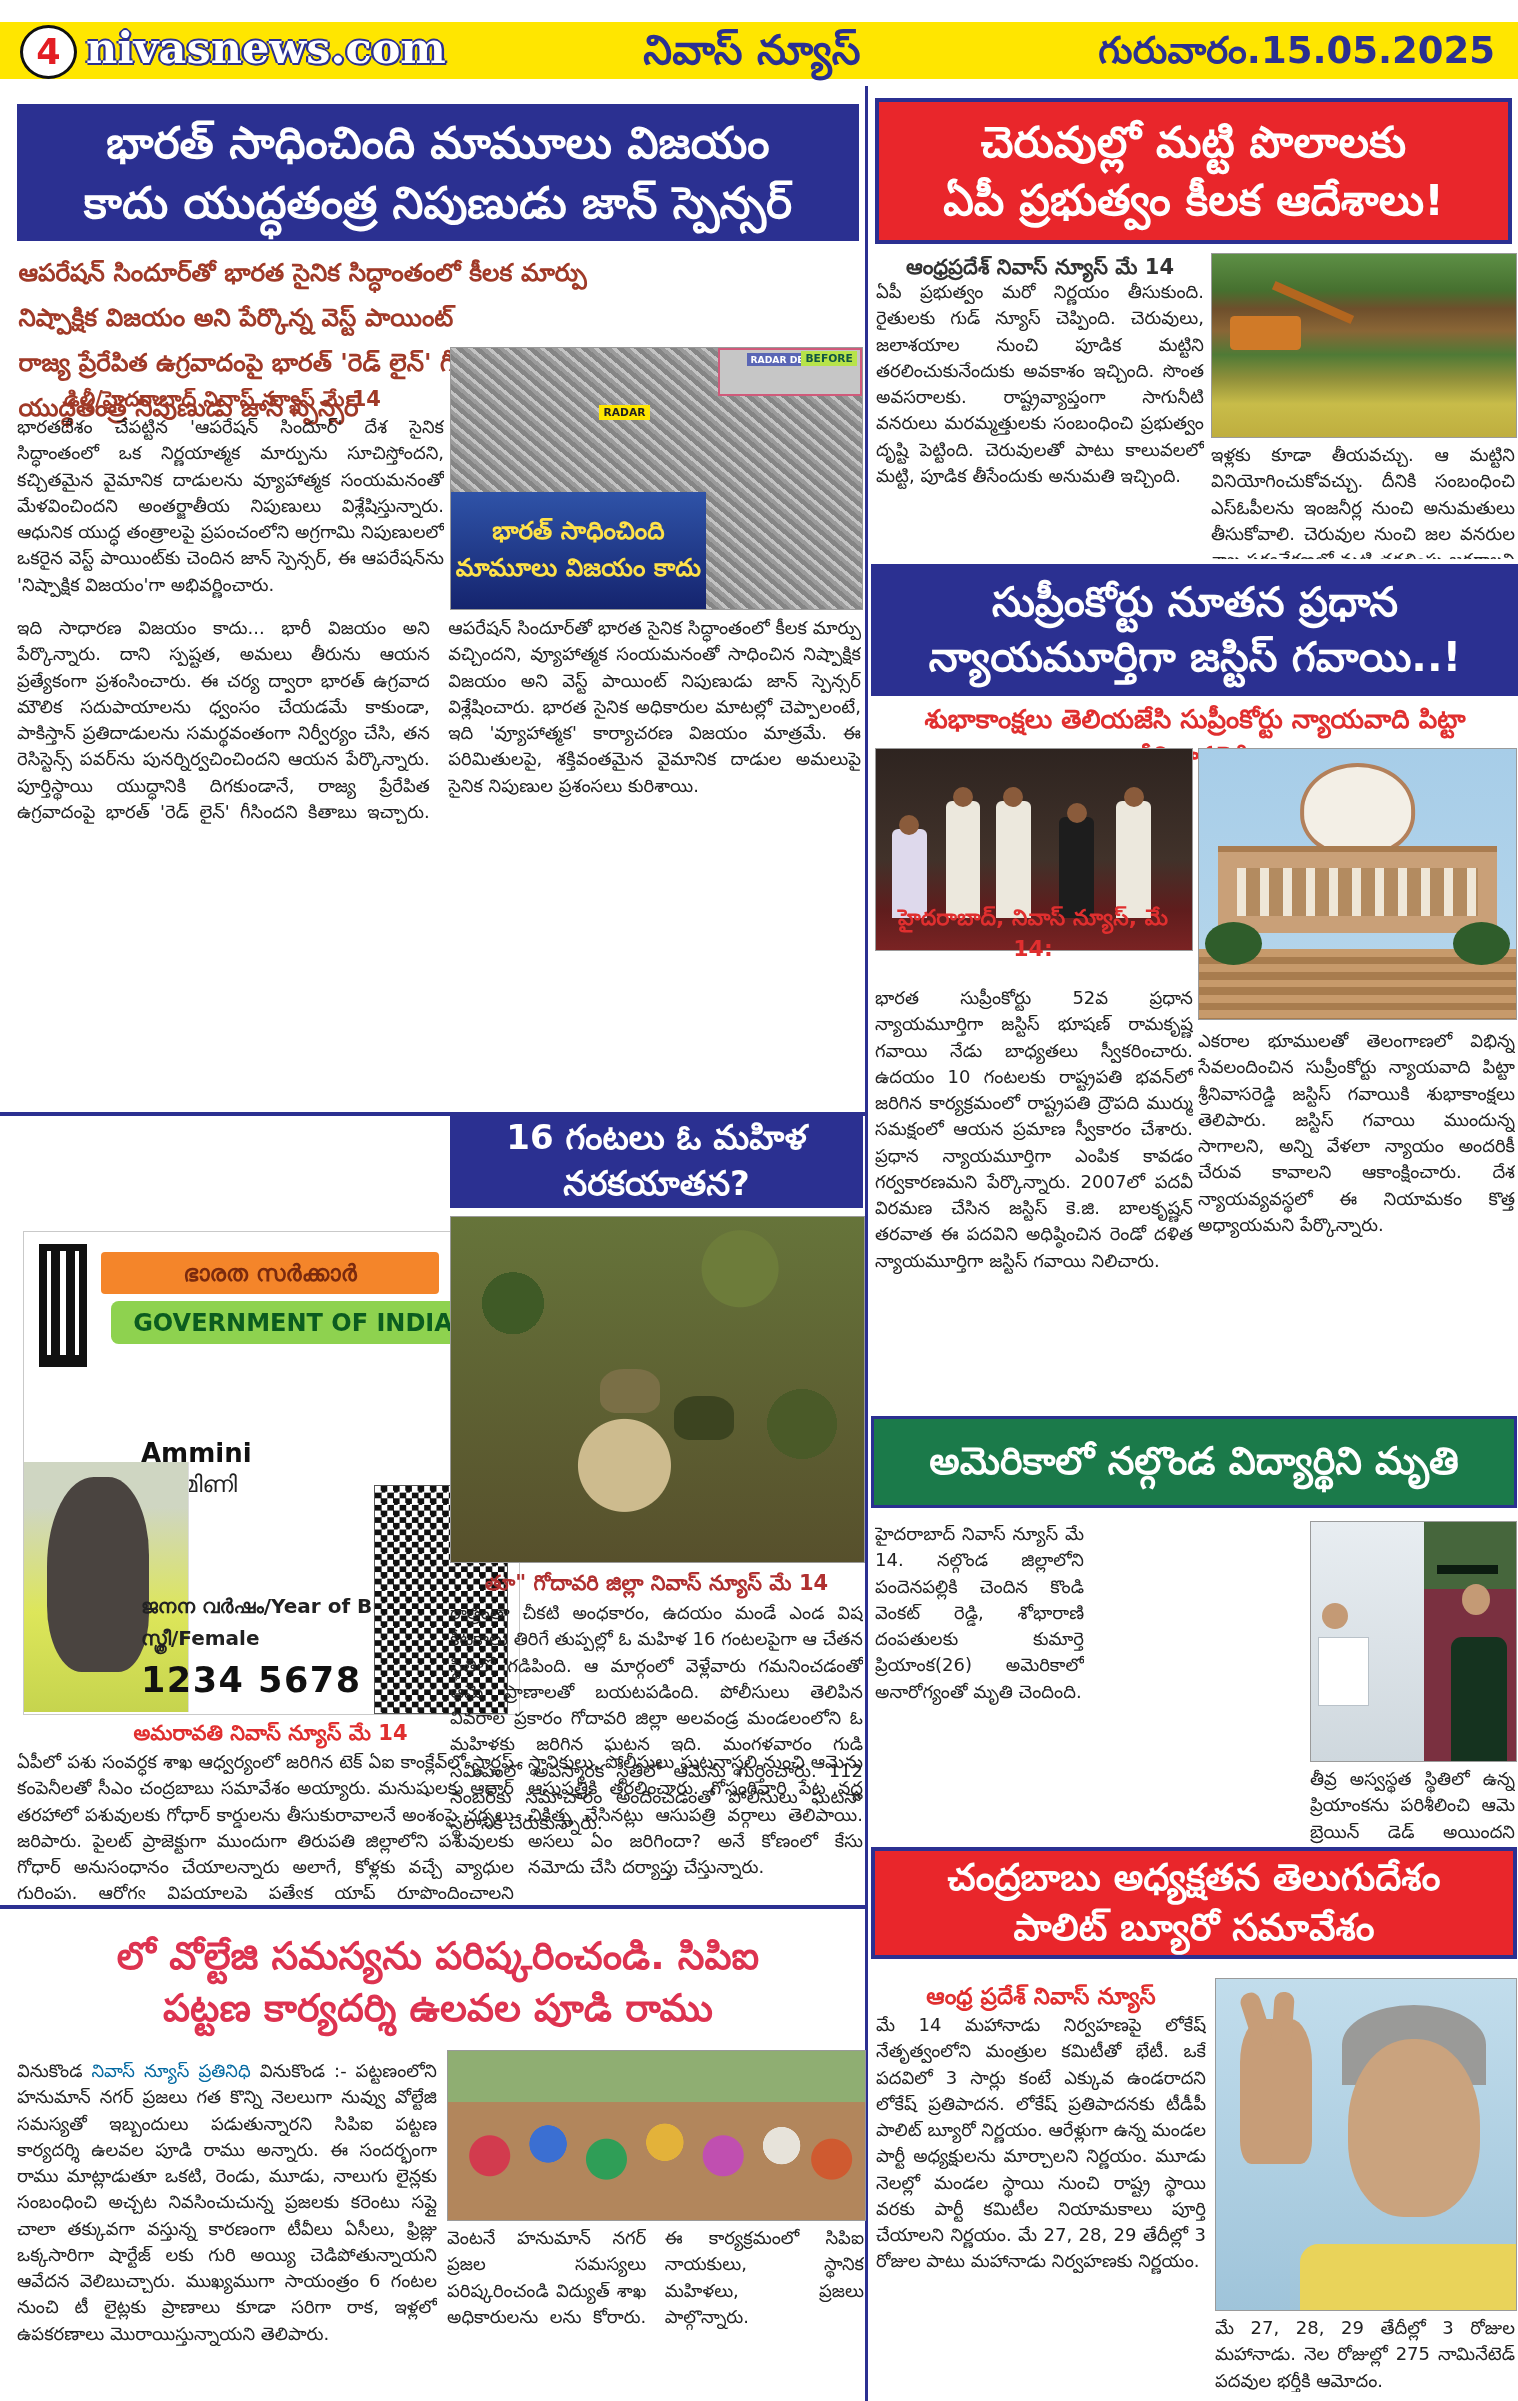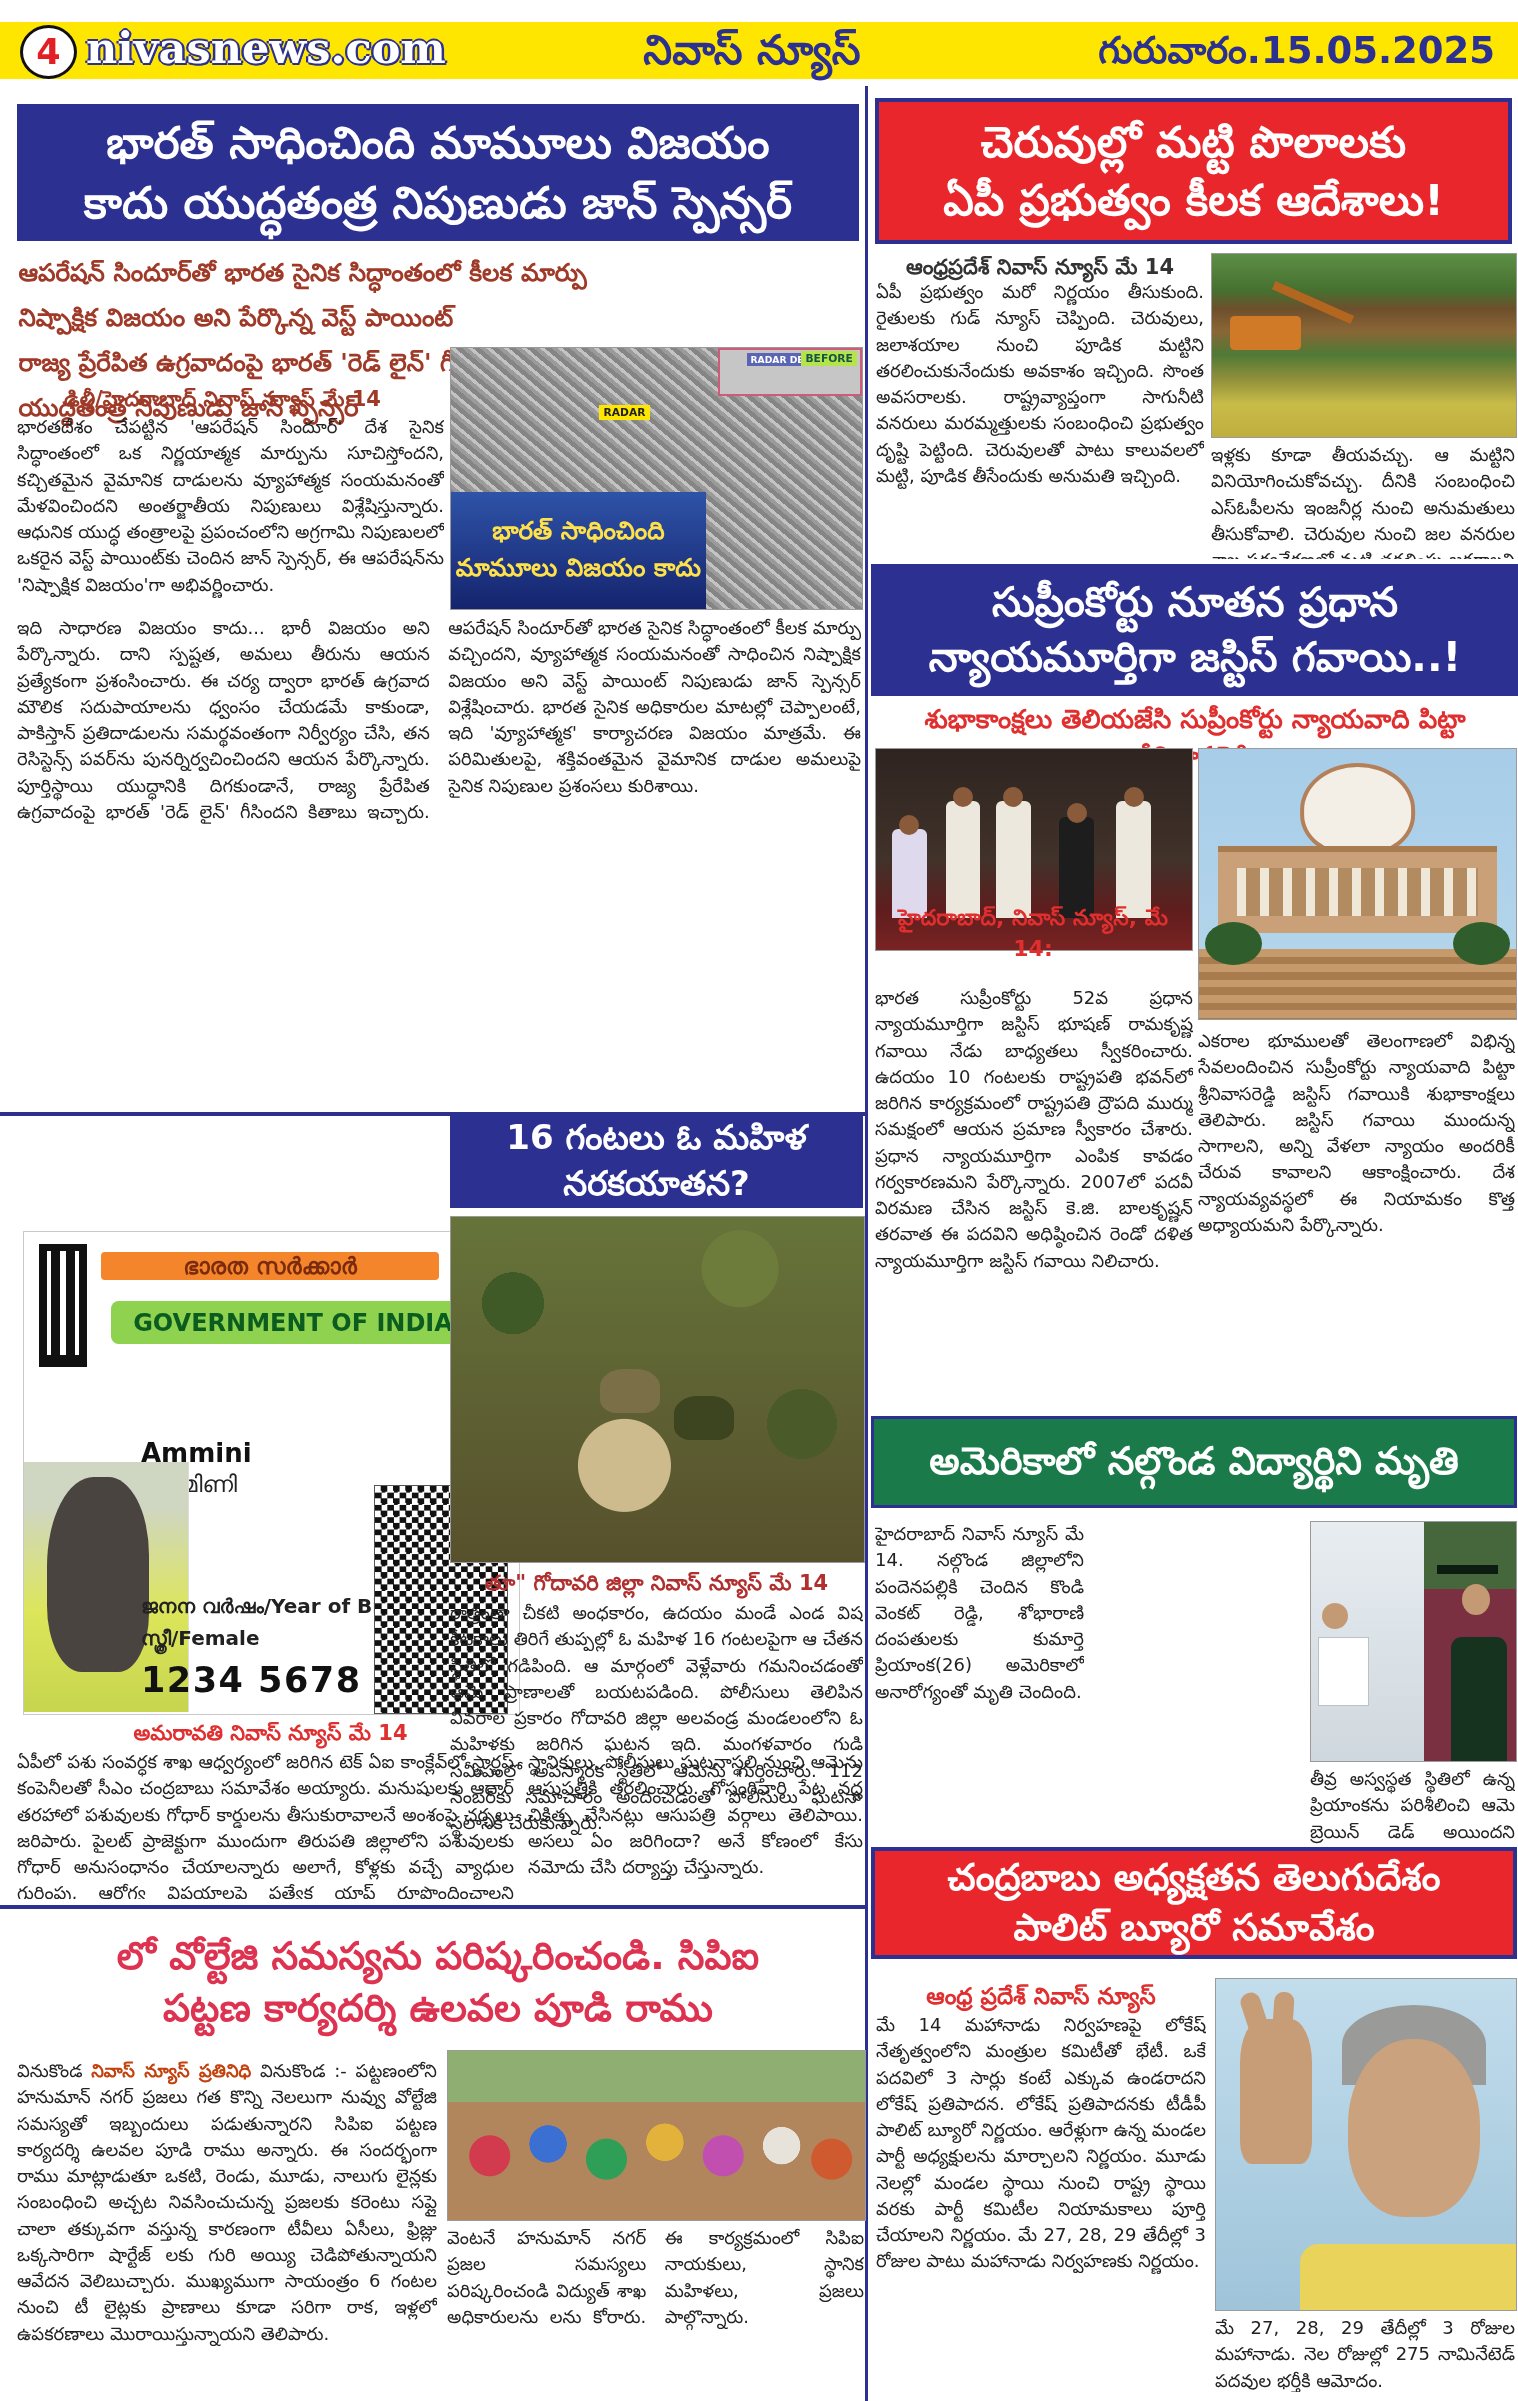--- a/index.html
+++ b/index.html
@@ -27,21 +27,21 @@
   .greenbg{background:#1b7a4a;border:3.8px solid #2b3091;}
   
   .sub{position:absolute;color:#a03a28;font-weight:bold;font-size:24.6px;line-height:1.4;}
   .sub p{margin:0 0 10.7px 0;}
   .dl{position:absolute;font-weight:bold;text-align:center;font-size:21px;}
   .dl.red{color:#e02f2f;} .dl.maroon{color:#a03a28;} .dl.dark{color:#b03030;}
   .bt{position:absolute;font-size:18px;line-height:1.46;text-align:justify;overflow:hidden;color:#222;}
   .cols2{column-count:2;column-gap:18.4px;}
   .redsub{position:absolute;color:#e02f2f;font-weight:bold;text-align:center;font-size:26px;}
   .crimson{color:#dd3350;}
-  .byred{color:#c2410c;font-weight:bold;}
+  .byred{color:#0369a1;font-weight:normal;}
   
   .photo{position:absolute;overflow:hidden;border:0.8px solid #9a9a9a;}
   .sat{background:repeating-linear-gradient(40deg,#9b9b9b 0 3.8px,#c3c3c3 3.8px 7px,#858585 7px 11.5px),#a9a9a9;}
   .sat-after{position:absolute;right:0;top:18%;width:36%;height:82%;
              background:repeating-linear-gradient(0deg,#d2d2d2 0 5.4px,#a9a9a9 5.4px 10px),#bfbfbf;border-left:1.5px solid #888;}
   .sat-sub{position:absolute;right:0;top:0;width:34%;height:17%;border:2.3px solid #d05a7a;background:#c6c6c6;}
   .sat-band{position:absolute;left:0;top:55%;width:62%;height:45%;
             background:linear-gradient(180deg,#2f53a8,#15246e);color:#ffe24a;font-weight:bold;font-size:24.6px;
             display:flex;flex-direction:column;justify-content:center;text-align:center;line-height:1.5;}
   .tag{position:absolute;font-weight:bold;}
@@ -95,21 +95,21 @@
   .face{position:absolute;right:12%;top:18%;width:44%;height:54%;background:#caa37e;border-radius:48% 48% 42% 42%;}
   .hand{position:absolute;left:8%;top:12%;width:24%;height:44%;background:#c79d78;border-radius:30% 30% 16% 16%;}
   .fing{position:absolute;left:10%;top:4%;width:20px;height:54px;background:#c79d78;border-radius:9.2px;transform:rotate(-18deg);}
   .fing2{left:19%;transform:rotate(4deg);}
   .sh{position:absolute;right:0;bottom:0;width:72%;height:20%;background:#e9d35a;border-radius:18.4px 0 0 0;}
   
   .card{position:absolute;background:#fff;border:1.5px solid #c9c9c9;overflow:hidden;}
   .emblem{position:absolute;left:15.3px;top:12.3px;width:48px;height:104px;
           background:linear-gradient(90deg,#111 0 16%,#fff 16% 26%,#111 26% 44%,#fff 44% 56%,#111 56% 74%,#fff 74% 84%,#111 84% 100%);
           border-bottom:12.3px solid #111;border-top:7.7px solid #111;}
-  .band-or{position:absolute;left:77px;top:20px;width:338px;height:28px;background:#f4852a;border-radius:4px;
+  .band-or{position:absolute;left:77px;top:20px;width:338px;height:42px;background:#f4852a;border-radius:4px;
            color:#7a2a0e;font-weight:bold;font-size:23px;display:flex;align-items:center;justify-content:center;}
   .band-gr{position:absolute;left:87px;top:69px;width:364px;height:43px;background:#8ed24f;border-radius:7.7px;
            color:#0b5c1f;font-weight:bold;font-size:24px;display:flex;align-items:center;justify-content:center;}
   .cname{position:absolute;left:117px;top:206px;font-size:26px;font-weight:bold;color:#111;}
   .cnamem{position:absolute;left:117px;top:239px;font-size:23px;color:#222;}
   .cowp{position:absolute;left:0;top:230px;width:164px;height:250px;
         background:linear-gradient(180deg,#cfd6c2 0 18%,#dde65a 60%,#c6d44e 100%);border-right:0.8px solid #ddd;}
   .cowp::before{content:"";position:absolute;left:14%;top:6%;width:62%;height:78%;background:#4a4440;
         border-radius:46% 40% 30% 34%;}
   .yob{position:absolute;left:117px;top:362px;font-size:20px;font-weight:bold;color:#222;}

